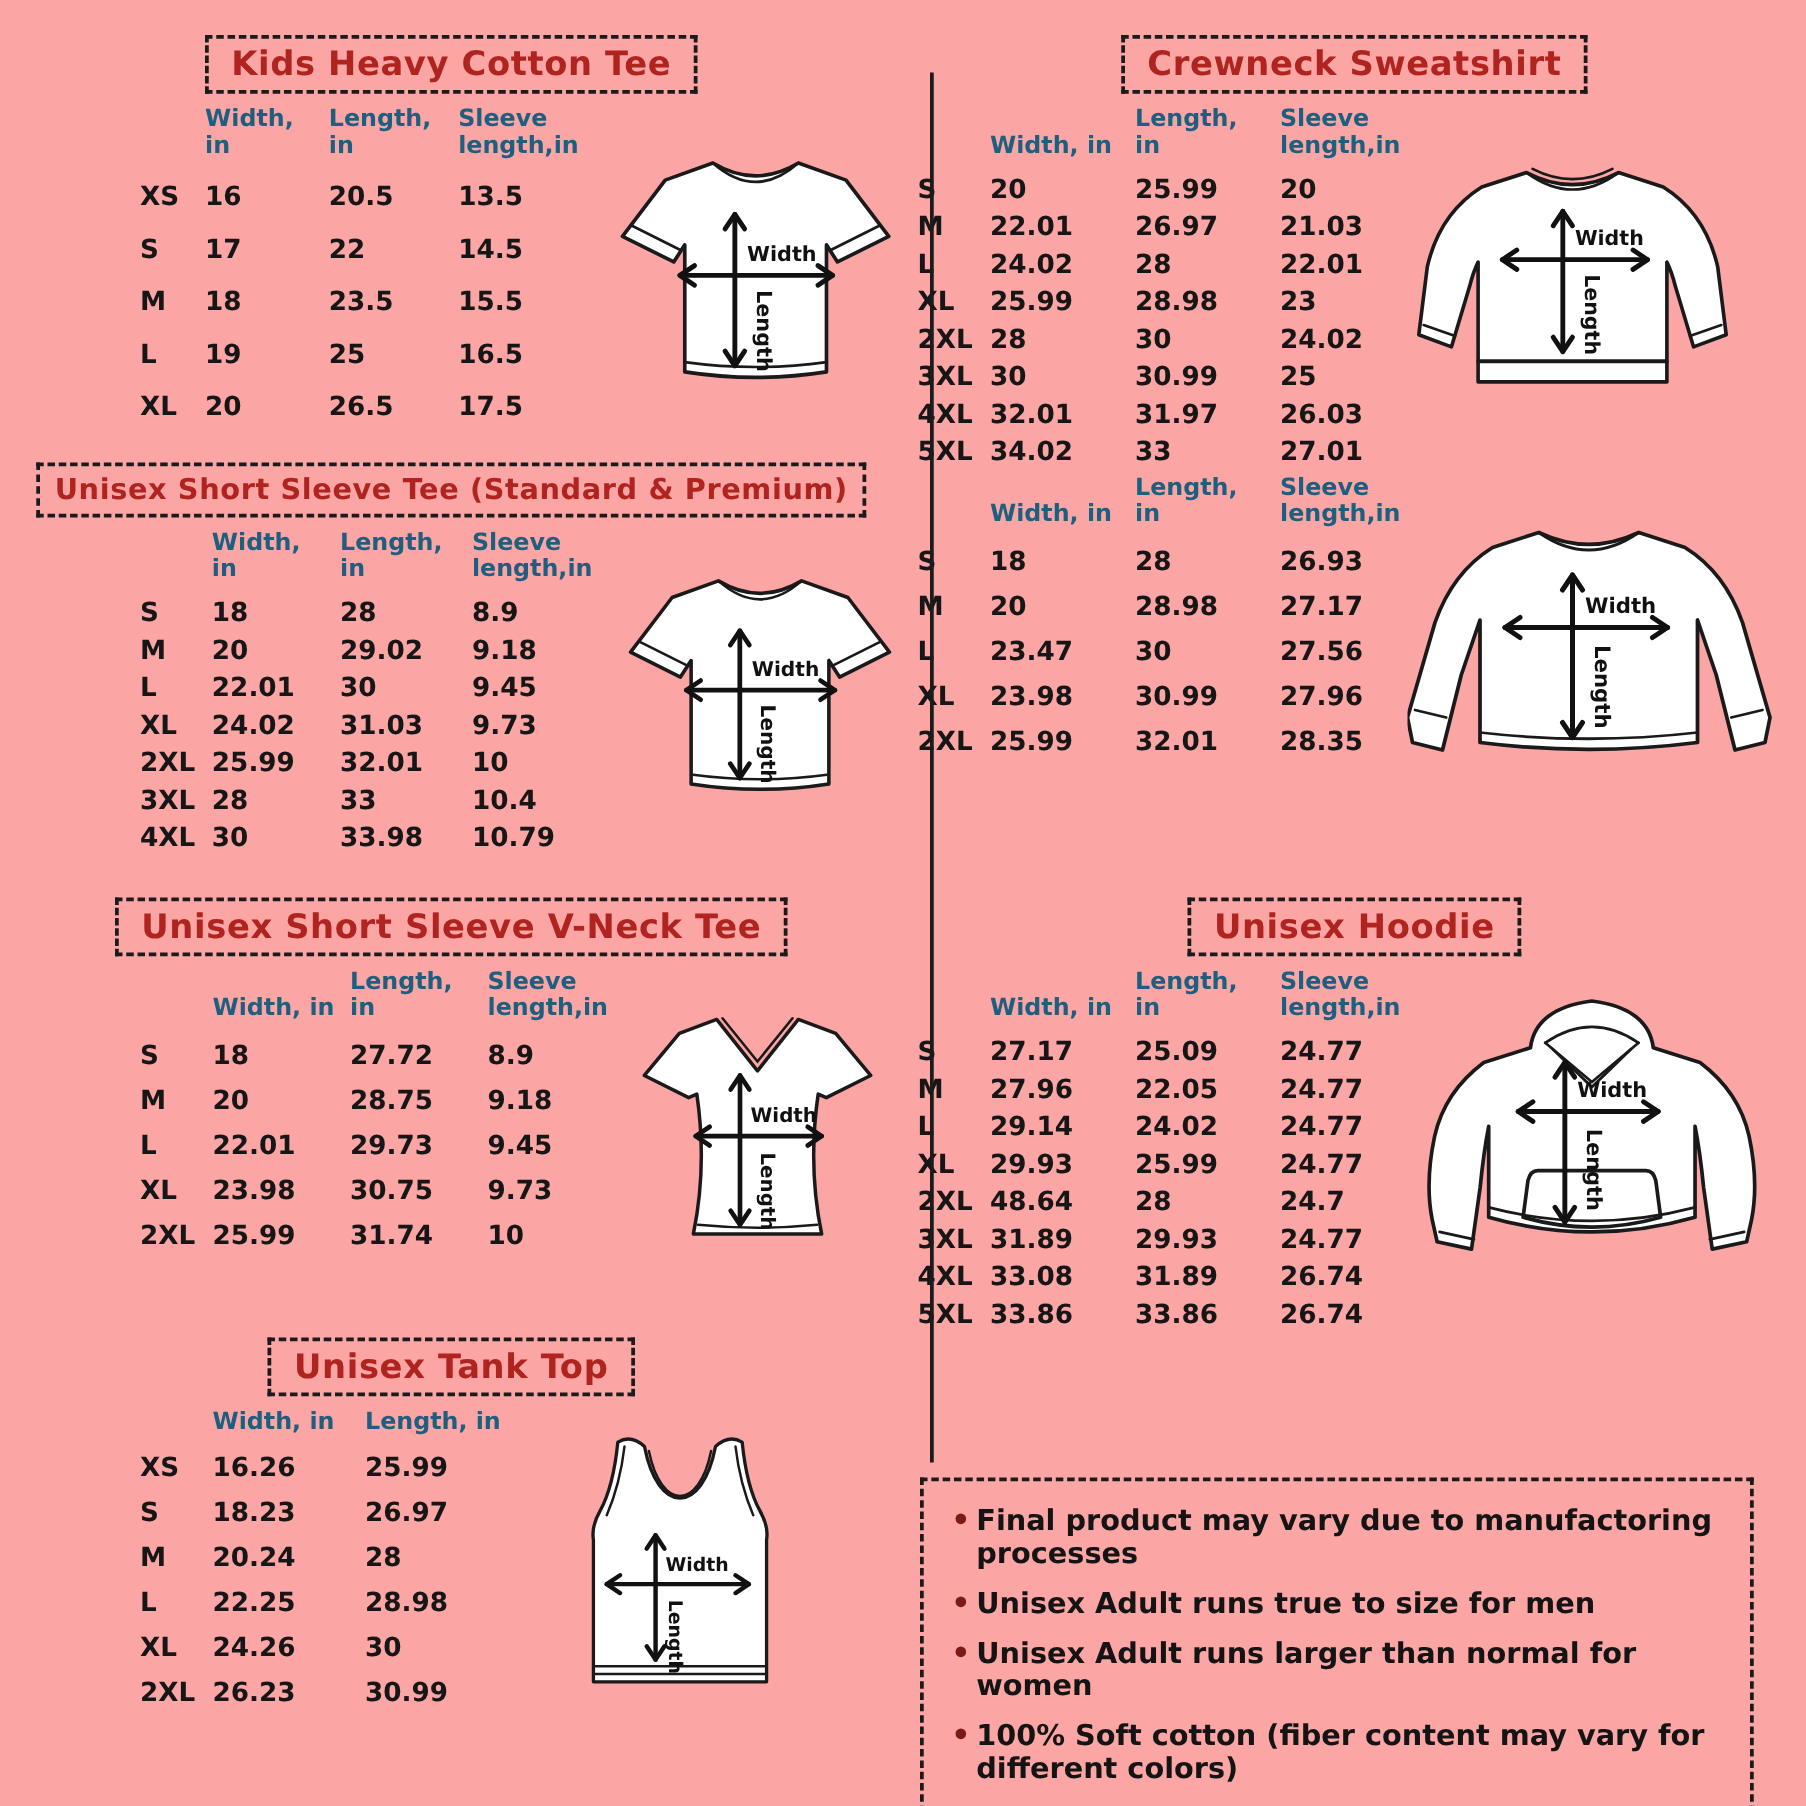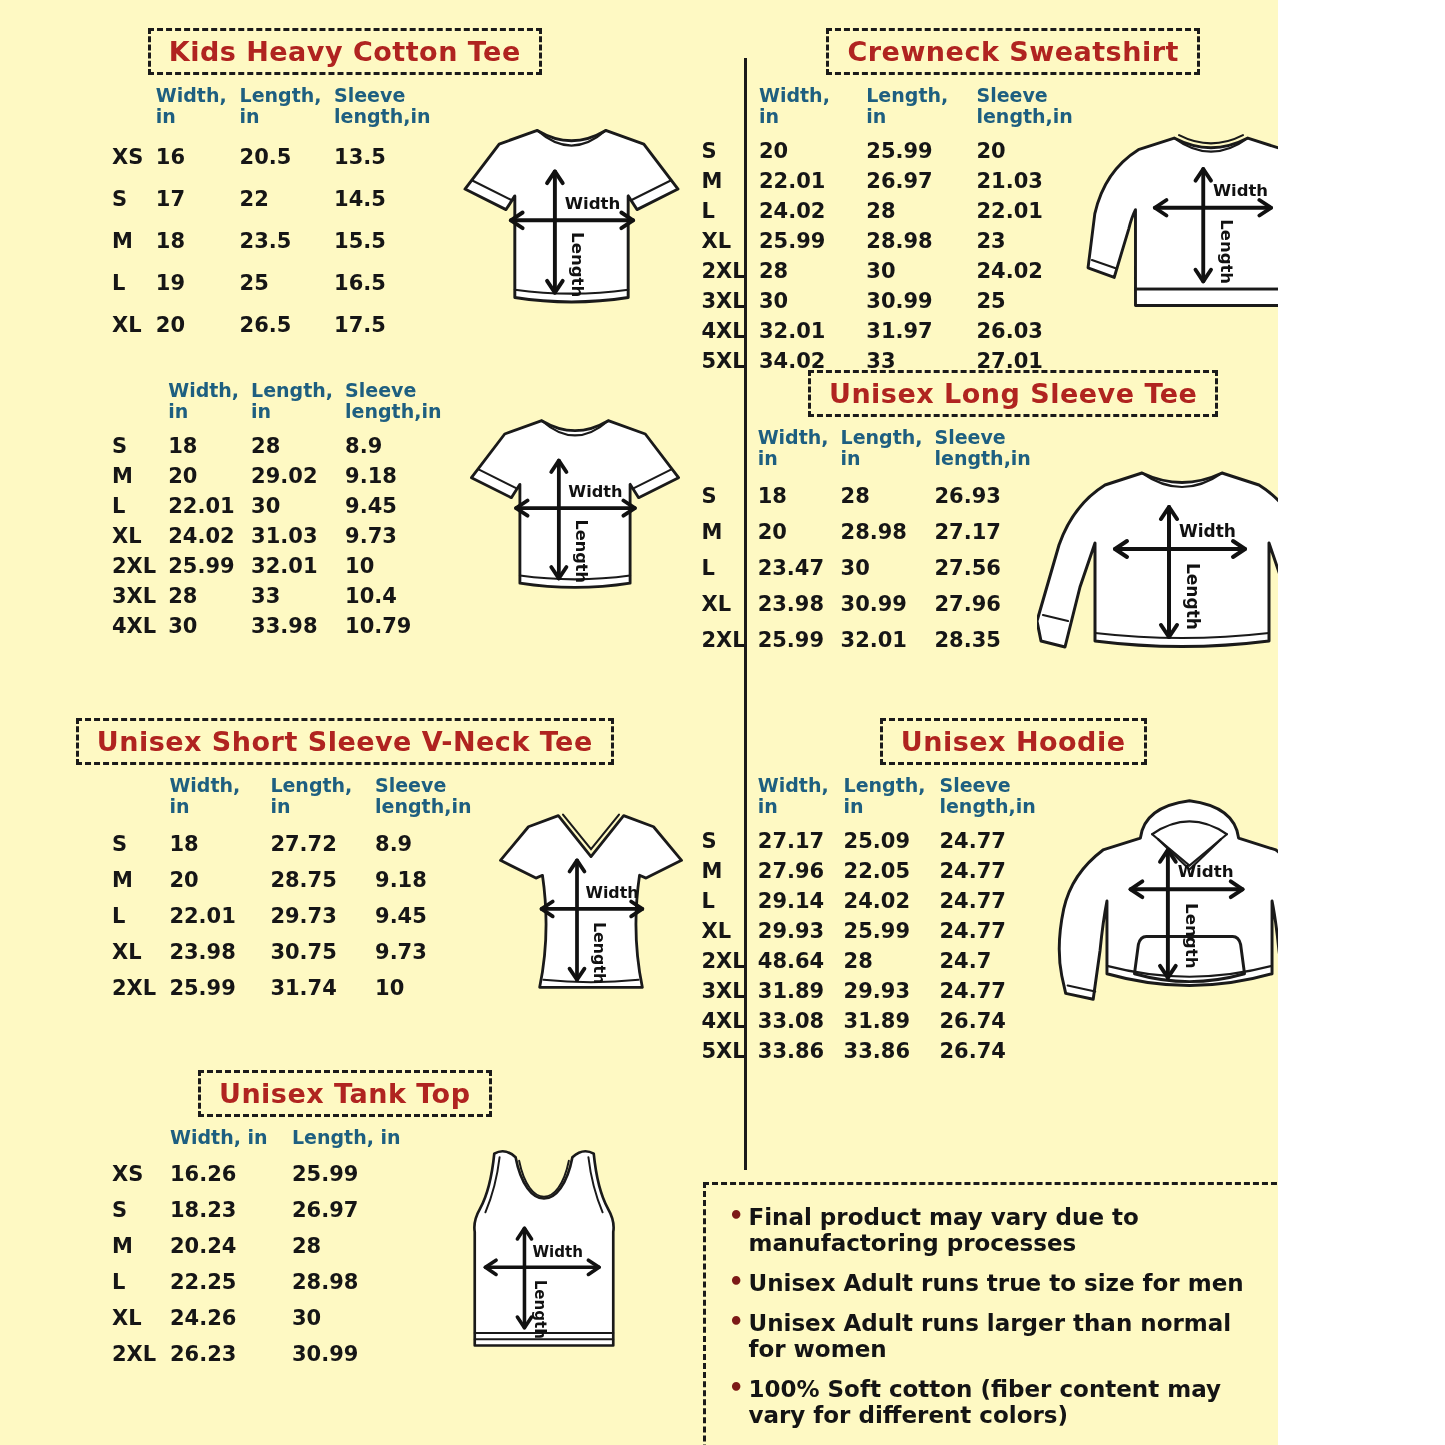--- a/index.html
+++ b/index.html
@@ -3,21 +3,21 @@
 <meta charset="utf-8">
 <style>
   :root{
     --title-red:#b02420;
     --header-blue:#1e5f80;
     --ink:#1a1a1a;
     --bullet-red:#7c1a16;
   }
   html,body{margin:0;padding:0;background:#fff;}
   body{width:1445px;height:1445px;font-family:"DejaVu Sans",sans-serif;color:var(--ink);}
-  .sheet{position:relative;width:1278px;height:1445px;overflow:hidden;background:#fef9c3;}
+  .sheet{position:relative;width:1445px;height:1445px;overflow:hidden;background:#fca5a5;}
   .divider{position:absolute;left:744px;top:58px;width:3px;height:1112px;background:#1b1b1b;}
   .cols{display:flex;}
   .col{box-sizing:border-box;padding-top:28px;display:flex;flex-direction:column;}
   .col.left{width:722px;}
   .col.right{width:723px;}
   .panel{box-sizing:border-box;}
   .p-h342{height:342px;} .p-h348{height:348px;} .p-h352{height:352px;} .p-rest{flex:1;}
   .title-row{text-align:center;margin:0;}
   .title{display:inline-block;margin:0;border:3px dashed #1b1b1b;padding:5px 18px;
          font-size:27px;font-weight:bold;color:var(--title-red);letter-spacing:.5px;white-space:nowrap;}
@@ -127,20 +127,21 @@
                   <path class="arr" d="M171,110 L183,118 L171,126"></path>
               </g>
               <text class="arrlabel" x="113" y="106">Width</text>
               <text class="arrlabel" transform="translate(121,130) rotate(90)">Length</text>
             </svg>
           </div>
         </div>
       </section>
 
       <section class="panel p-h348">
+        <div class="title-row"><h2 class="title long">Unisex Short Sleeve Tee (Standard &amp; Premium)</h2></div>
         <div class="content">
           <table class="size-table">
             <colgroup>
                 <col class="c-size">
                 <col class="c-val">
                 <col class="c-val">
                 <col class="c-val-s">
               </colgroup>
             <thead>
                 <tr>
@@ -460,21 +461,20 @@
                   <path class="arr" d="M180,94 L192,102 L180,110"></path>
               </g>
               <text class="arrlabel" x="132" y="90">Width</text>
               <text class="arrlabel" transform="translate(140,114) rotate(90)">Length</text>
             </svg>
           </div>
         </div>
       </section>
 
       <section class="panel p-h348">
-        <div class="title-row"><h2 class="title">Unisex Long Sleeve Tee</h2></div>
         <div class="content">
           <table class="size-table">
             <colgroup>
                 <col class="c-size">
                 <col class="c-val-r">
                 <col class="c-val-r">
                 <col class="c-val-rs">
               </colgroup>
             <thead>
                 <tr>

